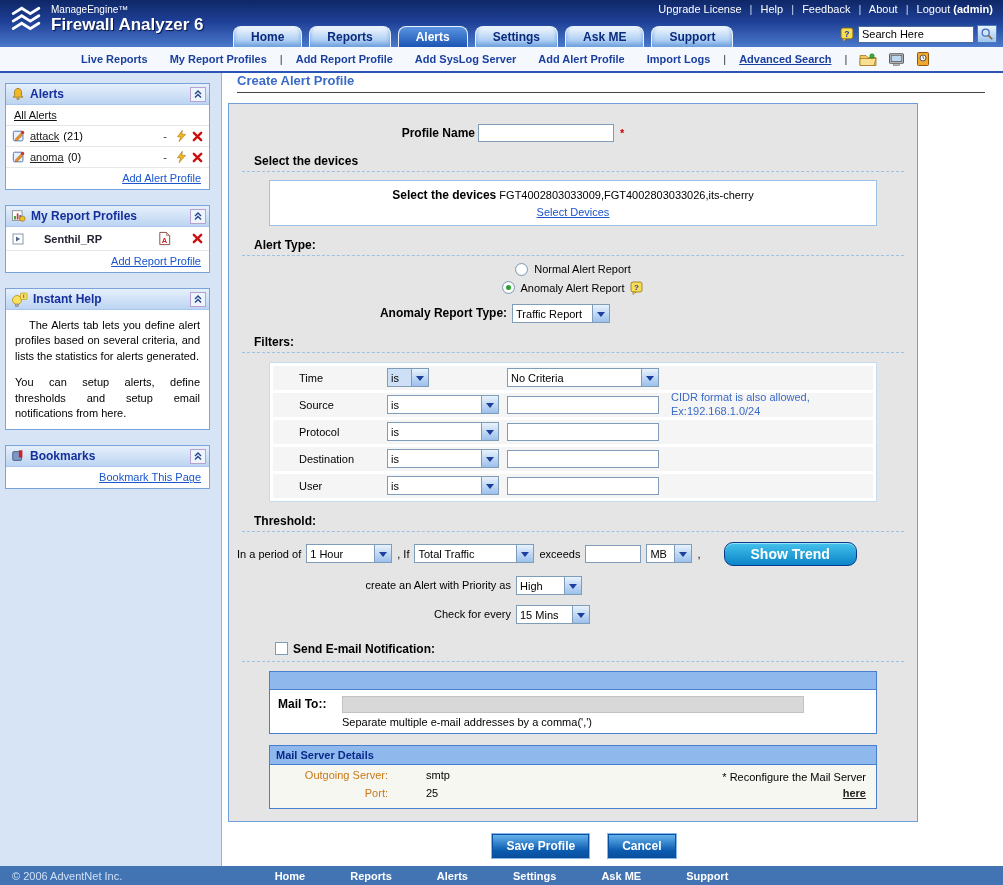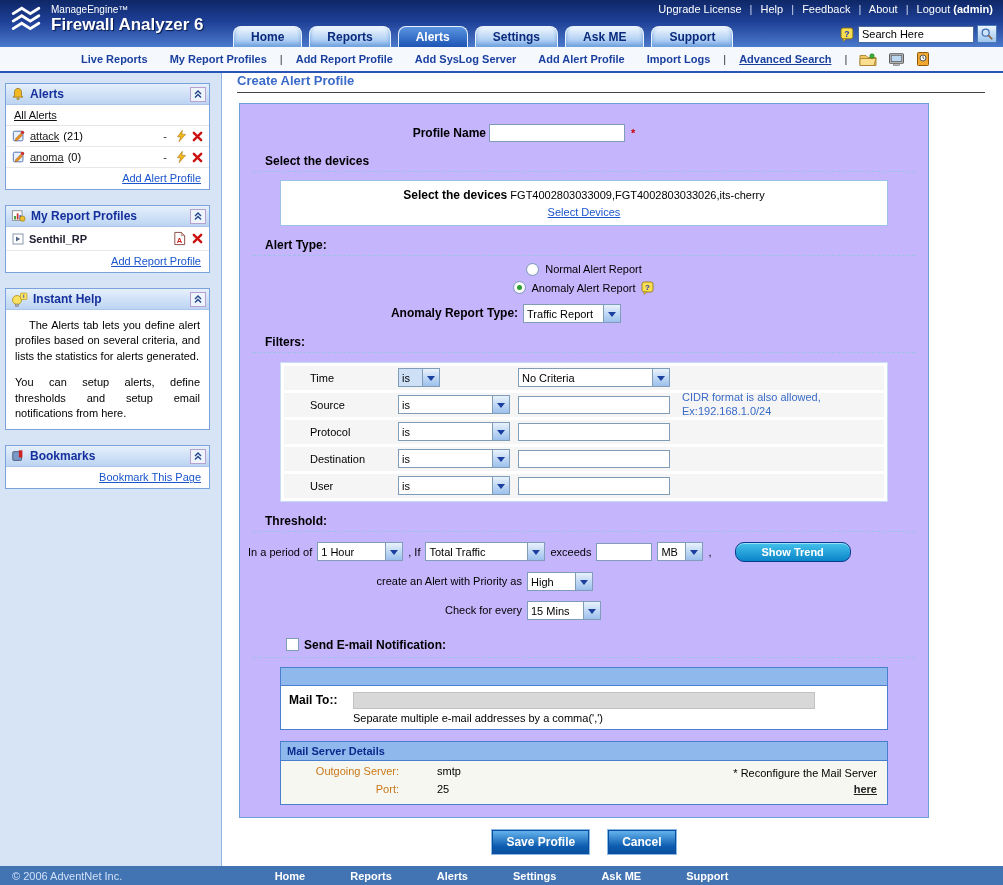--- a/index.html
+++ b/index.html
@@ -46,30 +46,30 @@
   .ph .pt { flex:1; margin-left:5px; font-weight:bold; font-size:12px; color:#15309c; }
   .colbtn { width:16px; height:15px; border:1px solid #b8a0d0; background:#eef4fc;
             display:flex; align-items:center; justify-content:center; cursor:pointer; }
   .prow { padding:4px 8px; border-bottom:1px solid #e4e4e4; }
   .lnk-dark { color:#111; text-decoration:underline; cursor:pointer; }
   .ar { display:flex; align-items:center; gap:4px; padding:3px 6px; border-bottom:1px solid #e8e8e8; }
   .ar .nm { text-decoration:underline; color:#222; cursor:pointer; }
   .ar .dash { margin-left:auto; color:#333; padding:0 4px; }
   .addrow { padding:4px 8px 5px; text-align:right; }
   .addlink { color:#1a55cc; text-decoration:underline; cursor:pointer; }
-  .pr { display:flex; align-items:center; gap:5px; padding:4px 6px; border-bottom:1px solid #e8e8e8; }
+  .pr { display:flex; align-items:center; gap:20px; padding:4px 6px; border-bottom:1px solid #e8e8e8; }
   .pr .nm { font-weight:bold; color:#223; flex:1; cursor:pointer; }
   .help { padding:8px 9px; text-align:justify; line-height:1.4; }
   .help .p1 { text-indent:14px; margin-bottom:11px; }
 
   .main { flex:1; background:#fff; overflow:hidden; }
   .mtitle { margin:0 0 0 15px; color:#3a6bc8; font-weight:bold; font-size:13px; }
   .trule { height:1px; background:#444; margin:4px 18px 0 15px; }
 
-  .fpanel { margin:10px 0 0 17px; width:690px; background:#c4b5fd; border:1px solid #6f9fd8; padding-bottom:12px; }
+  .fpanel { margin:10px 0 0 6px; width:690px; background:#e5e5e5; border:1px solid #6f9fd8; padding-bottom:12px; }
   .pnrow { display:flex; align-items:center; justify-content:center; margin-top:20px; transform:translateX(-60px); }
   .blbl { font-weight:bold; font-size:12px; }
   .tin { height:18px; border:1px solid #7f9db9; background:#fff; font-size:11px; padding:0 3px; }
   .ast { color:#c00; margin-left:6px; font-weight:bold; }
   .sec { font-weight:bold; font-size:12px; margin:12px 13px 0 13px; padding:0 0 3px 12px;
          border-bottom:1px dashed #9cc2e8; }
   .devbox { margin:8px 40px 0 40px; background:#fff; border:1px solid #9cc2e8; text-align:center;
             padding:5px 4px 4px; line-height:1.5; }
   .bluelink { color:#1a55cc; text-decoration:underline; cursor:pointer; }
   .radiorow { display:flex; align-items:center; justify-content:center; gap:6px; margin-top:7px; }
@@ -90,21 +90,21 @@
   .ftable { margin:9px 40px 0 40px; background:#fff; border:1px solid #c6dcf2; padding:3px; }
   .frow { display:flex; align-items:center; background:#f5f5f5; height:24px; margin-bottom:3px; padding-left:26px; }
   .frow:last-child { margin-bottom:0; }
   .fl { width:88px; }
   .fop { width:120px; }
   .note { margin-left:12px; color:#3a6bc8; line-height:1.25; }
   .thl1 { display:flex; align-items:center; gap:5px; margin:10px 0 0 8px; }
   .thl { display:flex; align-items:center; margin-top:10px; }
   .thlbl { width:282px; text-align:right; margin-right:5px; }
   .trend { margin-left:18px; border-radius:9px; padding:3px 26px; background:linear-gradient(#45c2ec,#0a84c8);
-           color:#fff; font-weight:bold; border:1px solid #0a3a8c; font-size:11px;
+           color:#fff; font-weight:bold; border:1px solid #0a3a8c; font-size:14px;
            box-shadow:inset 0 1px 0 #9ae0f8; cursor:pointer; }
   .cbrow { display:flex; align-items:center; gap:5px; margin:18px 0 0 46px; }
   .cb { width:13px; height:13px; border:1px solid #7f9db9; background:#fff; cursor:pointer; }
   .dashline { border-bottom:1px dashed #9cc2e8; margin:5px 13px 0 13px; }
   .mailbox { margin:9px 40px 0 40px; border:1px solid #4a7fd0; background:#fff; }
   .mb-h { height:18px; background:#8fb8ec; border-bottom:1px solid #4a7fd0; }
   .mb-b { padding:6px 8px 5px; }
   .mtrow { display:flex; align-items:center; }
   .mtlbl { font-weight:bold; width:64px; font-size:12px; }
   .mtin { width:462px; height:17px; background:#d8d8d8; border:1px solid #c2c2c2; }

